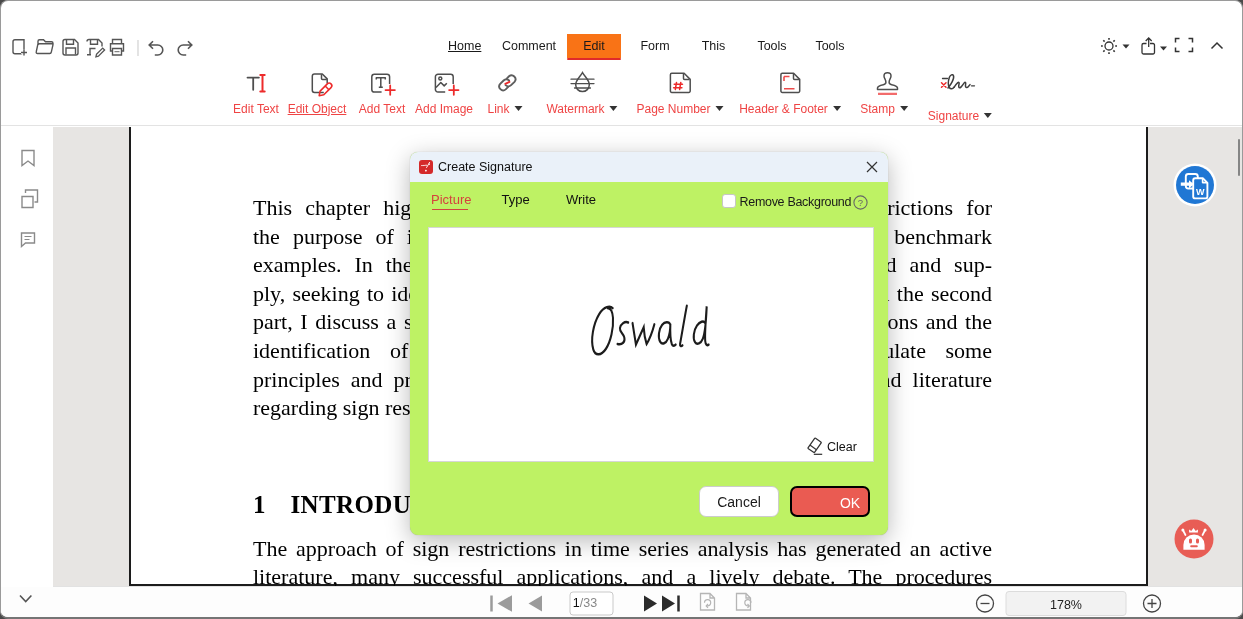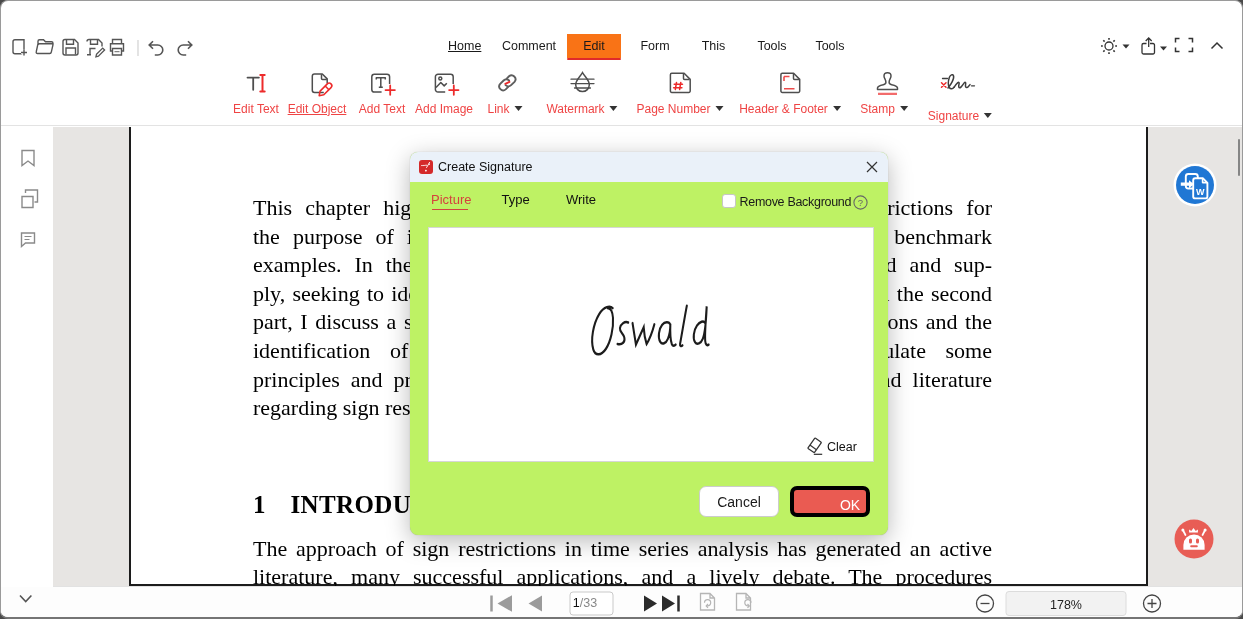--- a/index.html
+++ b/index.html
@@ -38,21 +38,21 @@
   
   #dialog { position:absolute; left:409px; top:151px; width:478px; height:383px; background:#bef264;
             border-radius:8px; box-shadow:0 6px 24px rgba(0,0,0,0.28), 0 0 1px rgba(0,0,0,0.3); }
   #dlg-header { position:absolute; left:0; top:0; width:100%; height:30px; background:#eaf1f9;
                 border-radius:8px 8px 0 0; }
   #dlg-title { position:absolute; left:28px; top:8px; font-size:12.5px; color:#111; }
   #sigbox { position:absolute; left:18px; top:75px; width:446px; height:235px; border:1px solid #d6d6d6; background:#fff;}
   .btn { position:absolute; top:334px; width:80px; height:31px; border-radius:7px; font-size:14px;
          text-align:center; line-height:30px; }
   #btn-cancel { left:289px; background:#fff; border:1px solid #ccc; color:#1a1a1a; }
-  #btn-ok { left:380px; background:#ea5b52; color:#fff; border:4px solid #000000;padding-left:40px;}
+  #btn-ok { left:380px; background:#ea5b52; color:#fff; border:2px solid #000000;padding-left:40px;}
 </style>
 </head>
 <body>
 <div id="win">
   <div id="toolbar">
 
     <svg width="200" height="26" viewBox="0 0 200 26" style="position:absolute; left:0; top:4px;">
       <g fill="none" stroke="#555" stroke-width="1.4">
         <path d="M14 3.7 h9 v12 a2 2 0 0 1 -2 2 h-7 a2 2 0 0 1 -2 -2 v-10 a2 2 0 0 1 2 -2 z" transform="translate(0,1)"></path>
         <path d="M23 14.5 v6 M20 17.5 h6" stroke="#fff" stroke-width="3.4"></path>

